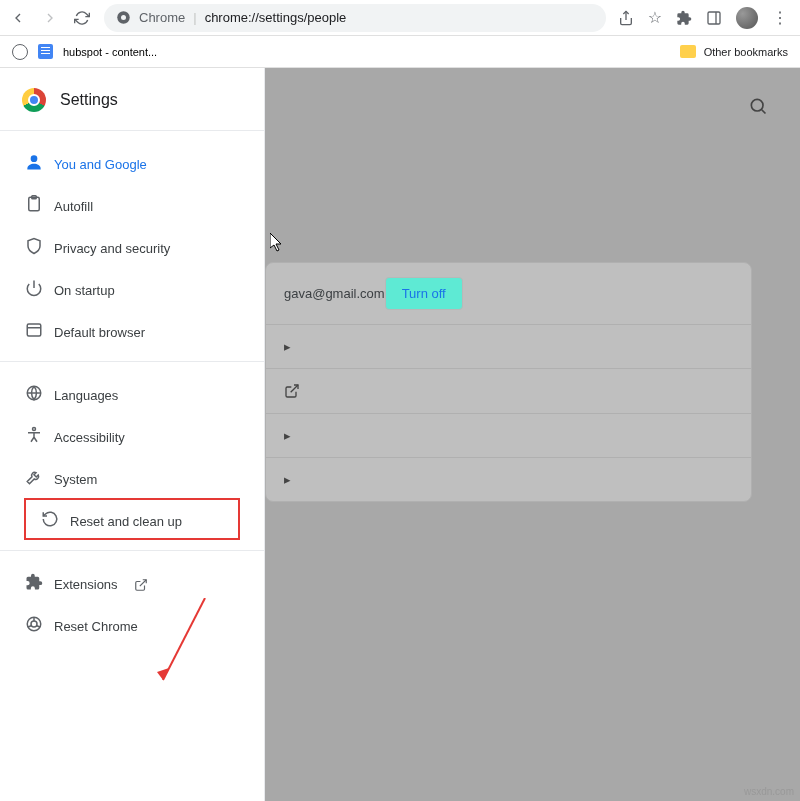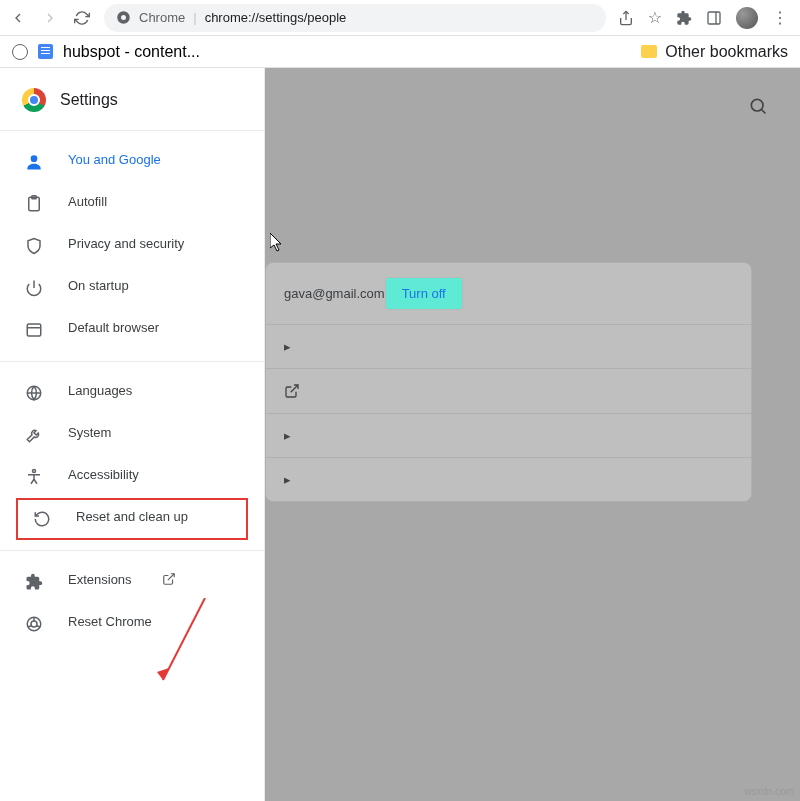--- a/index.html
+++ b/index.html
@@ -3,40 +3,40 @@
 <meta charset="utf-8">
 <style>
 *{box-sizing:border-box;margin:0;padding:0;font-family:Arial,sans-serif}
 body{width:800px;height:801px;overflow:hidden;background:#fff;position:relative}
 .toolbar{height:36px;display:flex;align-items:center;padding:0 8px;gap:12px;border-bottom:1px solid #e0e0e0}
 .tb-btn{color:#5f6368;width:20px;height:20px;display:flex;align-items:center;justify-content:center;cursor:pointer}
 .omnibox{flex:1;height:28px;background:#f1f3f4;border-radius:14px;display:flex;align-items:center;padding:0 12px;gap:8px;font-size:13px;color:#5f6368}
 .omnibox .url-part{color:#202124}
 .tb-right{display:flex;align-items:center;gap:14px;color:#5f6368;padding-right:4px}
 .avatar-icon{width:22px;height:22px;border-radius:50%;background:radial-gradient(circle at 30% 30%,#999,#555)}
-.bookmarks{height:32px;display:flex;padding:0 12px;gap:10px;border-bottom:1px solid #e0e0e0;font-size:16px}
+.bookmarks{height:32px;display:flex;padding:0 12px;gap:10px;border-bottom:1px solid #e0e0e0;font-size:11px}
 .bk-left{display:flex;align-items:center;gap:10px;flex:1}
 .globe-icon{width:16px;height:16px;border:1.5px solid #5f6368;border-radius:50%;position:relative}
 .docs-icon{width:15px;height:15px;background:#4285f4;border-radius:2px;position:relative}
 .docs-icon::after{content:"";position:absolute;left:3px;top:3px;right:3px;height:1px;background:#fff;box-shadow:0 3px 0 #fff,0 6px 0 #fff}
 .folder-icon{width:16px;height:13px;background:#ffd04c;border-radius:2px}
 .bk-right{display:flex;align-items:center;gap:8px;color:#202124}
 .content{position:relative;height:733px;display:flex}
 .sidebar{width:265px;background:#fff;display:flex;flex-direction:column;border-right:1px solid #e8eaed}
 .sb-header{display:flex;align-items:center;gap:14px;padding:20px 22px 18px}
 .chrome-logo{width:24px;height:24px;border-radius:50%;background:conic-gradient(#db4437 0 120deg,#0f9d58 120deg 240deg,#ffcd40 240deg 360deg);position:relative}
 .chrome-logo::after{content:"";position:absolute;inset:6px;background:#4285f4;border-radius:50%;border:2px solid #fff}
 .sb-title{font-size:16px;color:#202124}
 .divider{height:1px;background:#e8eaed}
 .sb-items{padding:10px 0}
-.sb-item{display:flex;align-items:flex-start;gap:24px;padding:11px 24px;font-size:13px;color:#3c4043;cursor:pointer}
+.sb-item{display:flex;align-items:flex-end;gap:10px;padding:11px 24px;font-size:13px;color:#3c4043;cursor:pointer}
 .sb-item.active{color:#1a73e8}
 .sb-item.active .sb-icon{color:#1a73e8}
 .sb-icon{width:20px;height:20px;display:flex;align-items:center;justify-content:center;color:#5f6368}
-.sb-item.highlighted{border:2px solid #e53935;margin:0 16px;padding:9px 14px}
+.sb-item.highlighted{border:2px solid #e53935;margin:0 24px;padding:9px 14px}
 .sb-item .ext-icon{margin-left:6px;color:#5f6368}
 .main{flex:1;background:#a8a8a8;position:relative}
 .search-ic-main{position:absolute;top:28px;right:32px;color:#444}
 .card{position:absolute;top:194px;left:0;right:48px;background:#bfbfbf;border:1px solid #b0b0b0;border-radius:8px;overflow:hidden}
 .card-row{display:flex;align-items:center;justify-content:flex-start;padding:14px 18px;border-bottom:1px solid #b0b0b0;font-size:13px;color:#3c4043}
 .card-row:last-child{border-bottom:none}
 .turn-off{background:#5eead4;border:1px solid #b8b8b8;padding:8px 16px;border-radius:4px;font-size:13px;color:#1a73e8;font-weight:500}
 .row-icon{color:#444}
 svg{display:block}
 .cursor{position:absolute;top:165px;left:270px;pointer-events:none}
@@ -170,33 +170,33 @@
               <circle cx="12" cy="12" r="9"></circle>
               <line x1="3" y1="12" x2="21" y2="12"></line>
               <path d="M12 3a14 14 0 0 1 0 18a14 14 0 0 1 0-18"></path>
             </svg>
           </span>
         <span>Languages</span>
       </div>
       <div class="sb-item">
         <span class="sb-icon">
             <svg width="18" height="18" viewBox="0 0 24 24" fill="none" stroke="currentColor" stroke-width="2">
-              <path d="M14.7 6.3a4 4 0 0 0-5.4 5.4L3 18l3 3 6.3-6.3a4 4 0 0 0 5.4-5.4L15 12l-3-3z"></path>
-            </svg>
-          </span>
-        <span>System</span>
-      </div>
-      <div class="sb-item">
-        <span class="sb-icon">
-            <svg width="18" height="18" viewBox="0 0 24 24" fill="none" stroke="currentColor" stroke-width="2">
               <circle cx="12" cy="4" r="2"></circle>
               <path d="M4 9h16M12 9v6m0 0l-4 6m4-6l4 6"></path>
             </svg>
           </span>
         <span>Accessibility</span>
+      </div>
+      <div class="sb-item">
+        <span class="sb-icon">
+            <svg width="18" height="18" viewBox="0 0 24 24" fill="none" stroke="currentColor" stroke-width="2">
+              <path d="M14.7 6.3a4 4 0 0 0-5.4 5.4L3 18l3 3 6.3-6.3a4 4 0 0 0 5.4-5.4L15 12l-3-3z"></path>
+            </svg>
+          </span>
+        <span>System</span>
       </div>
       <div class="sb-item highlighted">
         <span class="sb-icon">
             <svg width="18" height="18" viewBox="0 0 24 24" fill="none" stroke="currentColor" stroke-width="2">
               <path d="M3 12a9 9 0 1 0 3-6.7L3 8"></path>
               <polyline points="3 3 3 8 8 8"></polyline>
             </svg>
           </span>
         <span>Reset and clean up</span>
       </div>

